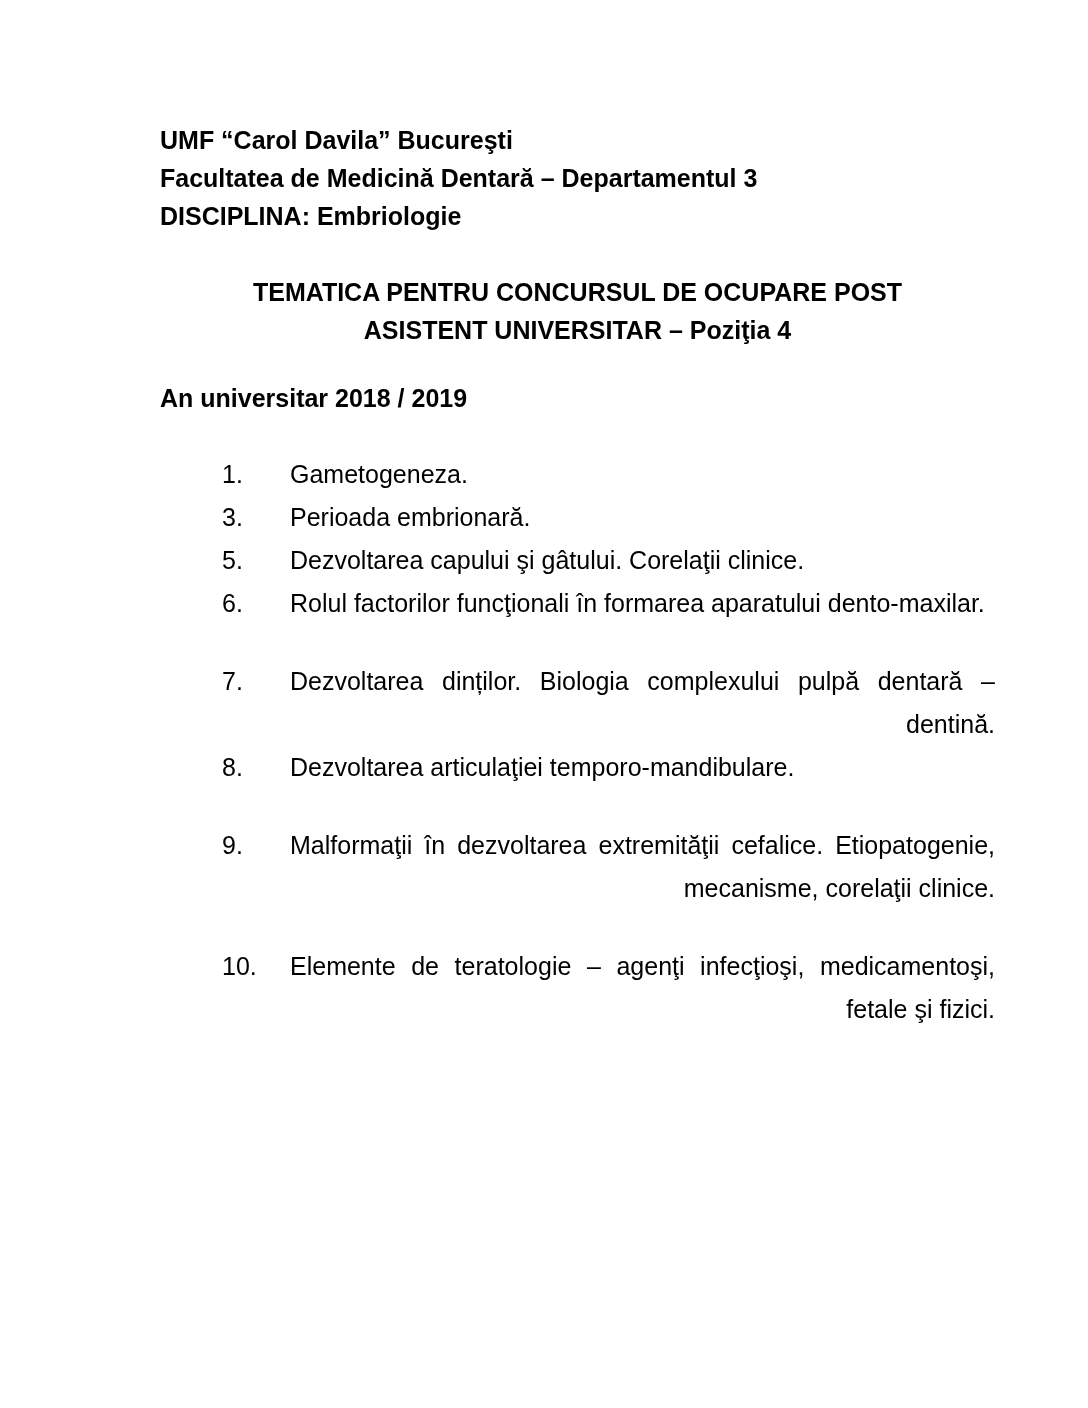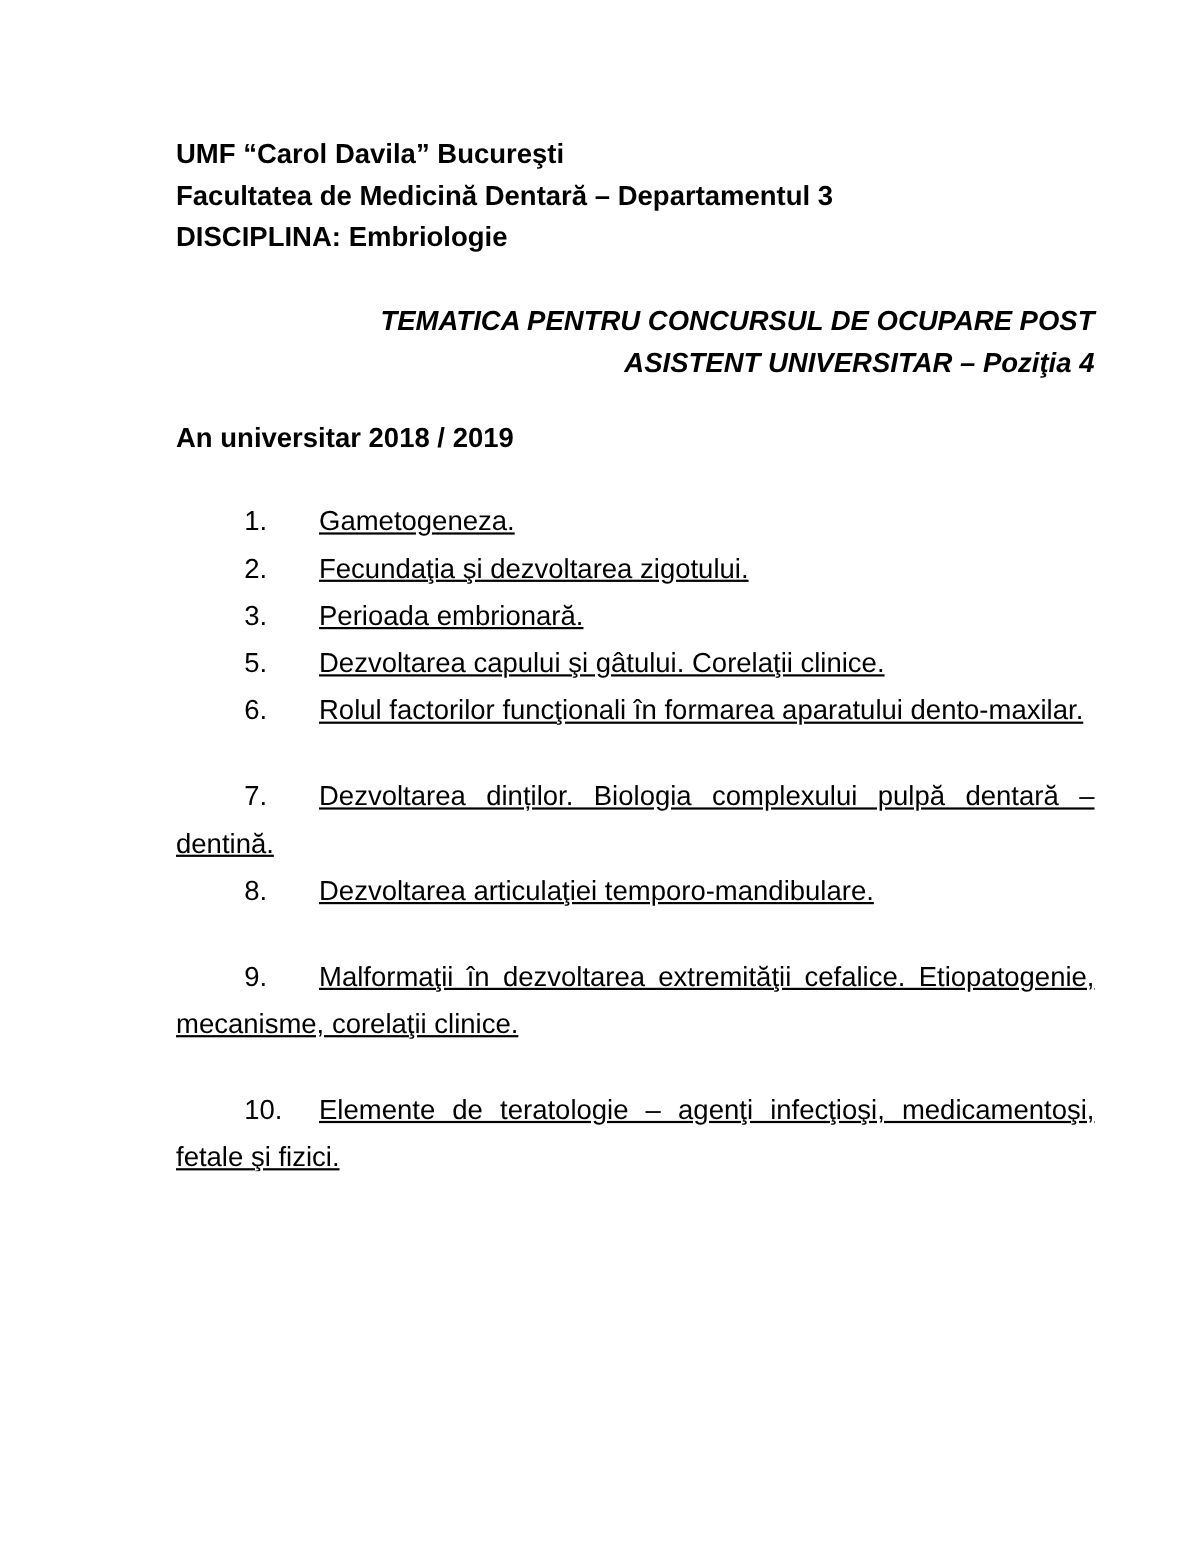--- a/index.html
+++ b/index.html
@@ -20,22 +20,21 @@
   }
   .hdr-line {
     font-size: 25px;
     font-weight: 700;
     line-height: 38px;
     margin: 0;
     white-space: nowrap;
   }
   .doc-title {
     margin-top: 38px;
-    text-align: right;
-    font-style: italic;
+    text-align: center;
   }
   .title-line {
     font-size: 25px;
     font-weight: 700;
     line-height: 38px;
     margin: 0;
   }
   .year-line {
     margin-top: 30px;
     font-size: 25px;
@@ -43,39 +42,40 @@
     line-height: 38px;
     text-align: left;
     white-space: nowrap;
   }
   .topics {
     margin-top: 36px;
     font-size: 25px;
     line-height: 43px;
     font-weight: 400;
   }
-  .topic { margin: 0; text-decoration: underline; }
+  .topic { margin: 0; }
   .topic-line { margin: 0; }
   .topic-first {
     padding-left: 62px;
     white-space: nowrap;
   }
   .topic-first.justify {
     white-space: normal;
     text-align: justify;
     text-align-last: justify;
     margin-top: 35px;
   }
   .topic-num {
     display: inline-block;
     width: 68px;
     text-indent: 0;
   }
   .topic-cont {
     white-space: nowrap;
+    text-align: right;
   }
 </style>
 </head>
 <body>
 
 <div class="page">
   <div class="content">
 
     <div class="header">
       <p class="hdr-line">UMF “Carol Davila” Bucureşti</p>
@@ -89,23 +89,20 @@
     </div>
 
     <p class="year-line">An universitar 2018 / 2019</p>
 
     <div class="topics">
 
       <div class="topic">
         <div class="topic-line topic-first"><span class="topic-num">1.</span><span>Gametogeneza.</span></div>
       </div>
 
-      <div class="topic">
-        <div class="topic-line topic-first"><span class="topic-num">2.</span><span>Fecundaţia şi dezvoltarea zigotului.</span></div>
-      </div>
 
       <div class="topic">
         <div class="topic-line topic-first"><span class="topic-num">3.</span><span>Perioada embrionară.</span></div>
       </div>
 
 
       <div class="topic">
         <div class="topic-line topic-first"><span class="topic-num">5.</span><span>Dezvoltarea capului şi gâtului. Corelaţii clinice.</span></div>
       </div>
 

